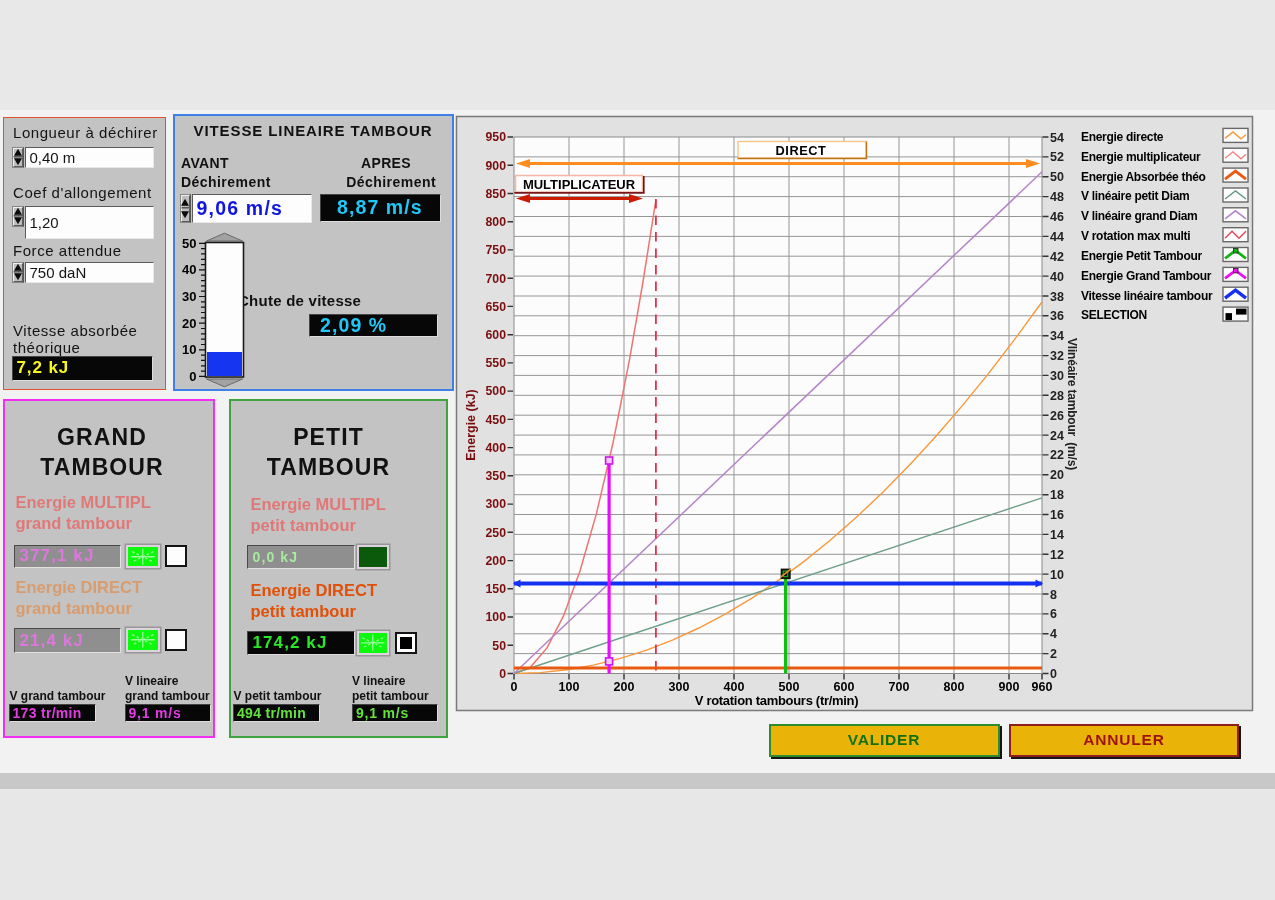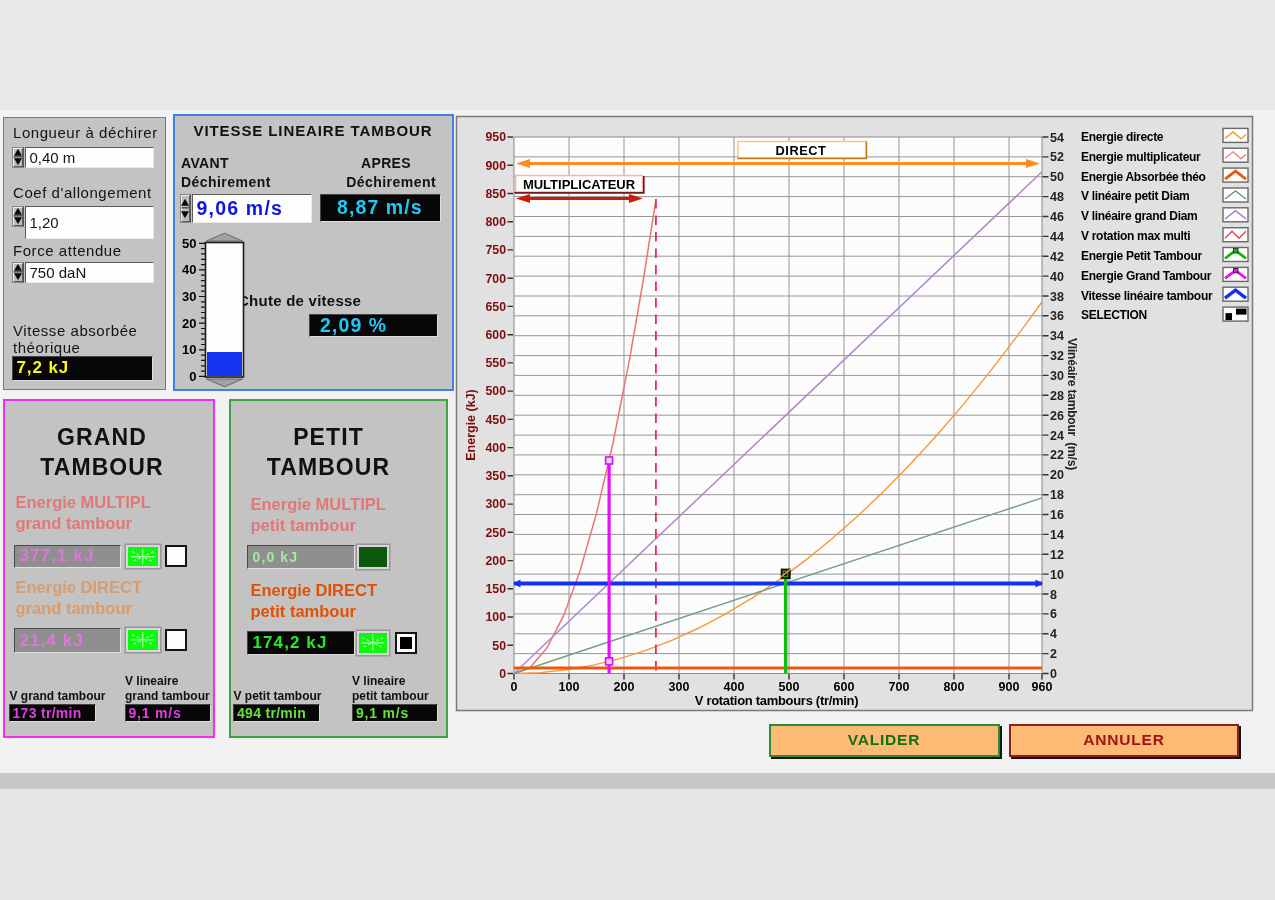--- a/index.html
+++ b/index.html
@@ -17,21 +17,21 @@
 .td { transform:translate(-50%,-54%); border-top:7px solid #0a0a0a; }
 .fld { position:absolute; background:#fdfdfd; border:1.5px solid; border-color:#5a5a5a #e8e8e8 #e8e8e8 #5a5a5a;
   font-size:15px; color:#141414; display:flex; align-items:center; padding-left:4px; white-space:nowrap; }
 .bd { position:absolute; background:#070707; border:1px solid; border-color:#444 #ddd #ddd #444;
   font-weight:bold; display:flex; align-items:center; white-space:nowrap; }
 .gd { position:absolute; background:#8f8f8f; border:1.5px solid; border-color:#4a4a4a #e0e0e0 #e0e0e0 #4a4a4a;
   font-weight:bold; display:flex; align-items:center; padding-left:5px; white-space:nowrap; }
 .gbtn { position:absolute; border:2px solid #ddd2dd; box-shadow:0 0 0 1.5px #979797; }
 .ck { position:absolute; width:22px; height:22px; background:#fdfdfd; border:2px solid #141414; display:flex; align-items:center; justify-content:center; }
 .ckin { width:12px; height:12px; background:#000; }
-.btn { position:absolute; width:231px; height:33px; background:#fdba74; font-weight:bold; font-size:15.5px;
+.btn { position:absolute; width:231px; height:33px; background:#eab308; font-weight:bold; font-size:15.5px;
   display:flex; align-items:center; justify-content:center; box-shadow:2px 2px 0 0 #161616; letter-spacing:0.8px; }
 </style></head>
 <body>
 <div class="band" style="top:110px;height:663px;background:#f2f2f2"></div>
 <div class="band" style="top:773px;height:15.5px;background:#c8c8c8"></div>
 <div class="band" style="top:788.5px;height:111.5px;background:#e7e7e7"></div>
 
 <div class="panel" style="left:3px;top:116.5px;width:163px;height:273.5px;border:1.5px solid #e0512e"></div>
 <div class="lb" style="left:13px;top:123.8px;">Longueur à déchirer</div>
 <div class="spin" style="left:12px;top:146.5px;height:21.5px">

